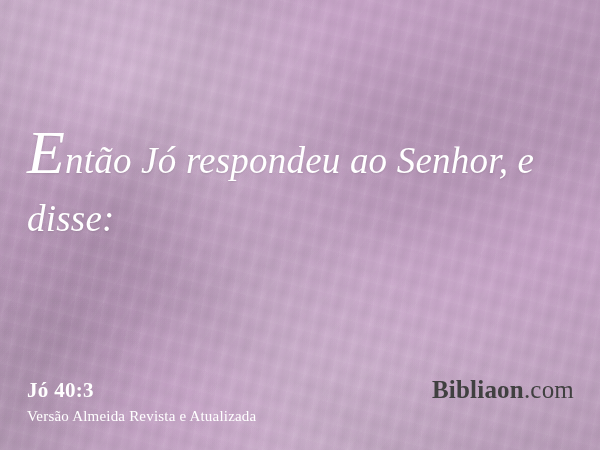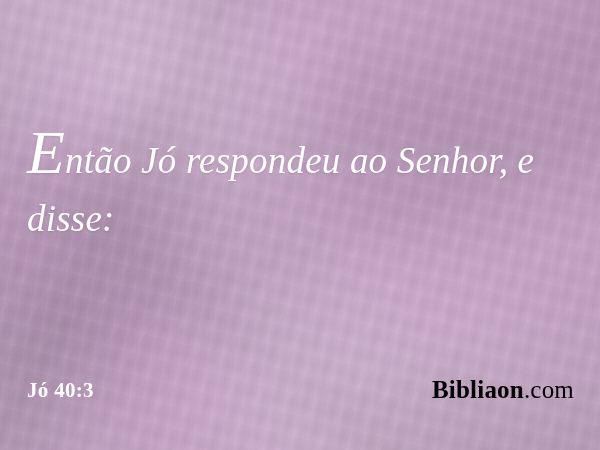--- a/index.html
+++ b/index.html
@@ -97,21 +97,21 @@
     top: 44px;
     color: #ffffff;
     font-family: "Liberation Serif", serif;
     font-size: 15px;
     letter-spacing: 0.2px;
   }
   .brand {
     position: absolute;
     right: 26px;
     top: 12px;
-    color: #000000;
+    color: #404040;
     font-family: "Liberation Serif", serif;
     font-size: 25px;
     letter-spacing: 0.2px;
     white-space: nowrap;
   }
   .brand .b-biblia {
     font-weight: bold;
   }
   .brand .b-on {
     font-weight: bold;
@@ -125,15 +125,16 @@
 
 <div class="card">
   <div class="texture"></div>
   <div class="texture2"></div>
   <div class="vignette"></div>
 
   <div class="verse"><span class="dropcap">E</span><span>ntão Jó respondeu ao Senhor, e disse:</span></div>
 
   <div class="footer">
     <div class="ref">Jó 40:3</div>
+    <div class="version">Versão Almeida Revista e Atualizada</div>
     <div class="brand"><span class="b-biblia">Biblia</span><span class="b-on">on</span><span class="b-com">.com</span></div>
   </div>
 </div>
 
 </body></html>

